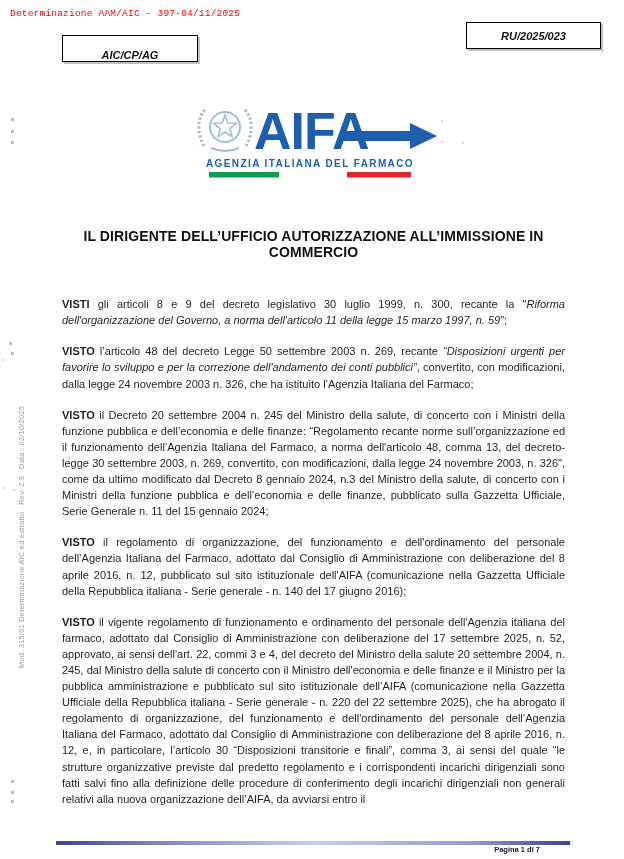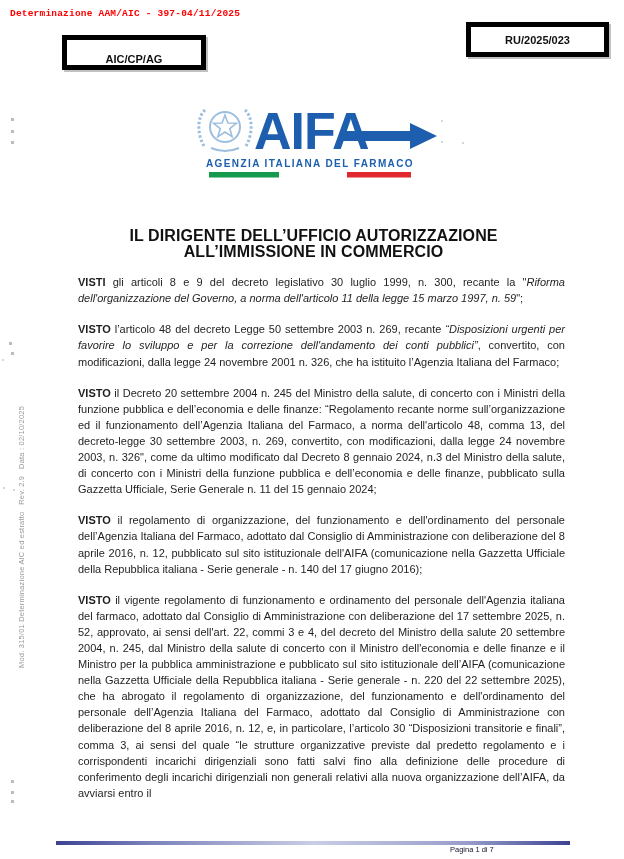--- a/index.html
+++ b/index.html
@@ -2,55 +2,55 @@
 <html><head>
 <meta charset="utf-8">
 <style>
   html,body{margin:0;padding:0;background:#e8e8e8;}
   .page{
     position:relative;width:624px;height:859px;background:#ffffff;
     overflow:hidden;font-family:"Liberation Sans",sans-serif;margin:0 auto;
   }
   .red-line{
     position:absolute;left:10px;top:8px;
-    font-family:"Liberation Mono",monospace;font-weight:bold;
+    font-family:"Liberation Mono",monospace;font-weight:normal;
     font-size:9.5px;color:#ff0000;letter-spacing:0.2px;white-space:pre;
   }
   .tag-box{
-    position:absolute;border:5px solid #000000;background:#ffffff;
+    position:absolute;border:1px solid #000000;background:#ffffff;
     box-shadow:2px 2px 0 rgba(160,160,160,0.65);
     display:flex;align-items:center;justify-content:center;
-    font-size:11px;font-weight:bold;color:#111111;
+    font-size:11px;font-weight:bold;font-style:italic;color:#111111;
   }
   .tag-box.left-box{left:62px;top:35px;width:134px;height:25px;align-items:flex-end;}
   .tag-box.right-box{left:466px;top:22px;width:133px;height:25px;}
   .logo{position:absolute;left:180px;top:96px;width:260px;height:84px;}
   .margin-note{
     position:absolute;left:17px;top:668px;width:296px;
     transform:rotate(-90deg);transform-origin:0 0;
     font-size:7.5px;color:#9a9a9a;white-space:pre;letter-spacing:0.2px;
   }
   .doc-body{
     position:absolute;left:62px;top:228px;width:503px;
     font-size:11px;line-height:16.1px;color:#1f1f1f;text-align:justify;
   }
   .doc-title{
-    margin:0 0 14px 0;font-size:16px;font-weight:bold;text-align:center;
+    margin:0 0 36px 0;font-size:14px;font-weight:bold;text-align:center;
     letter-spacing:0.1px;color:#111111;
   }
-  p.para{margin:0 0 15px 16px;}
+  p.para{margin:0 0 15px 0;}
   .b{font-weight:bold;}
   .i{font-style:italic;}
   .footer-rule{
     position:absolute;left:56px;top:841px;width:514px;height:4px;
     background:linear-gradient(to right,#3d4392 0%,#7b81ba 18%,#c9cde6 50%,#989dcb 80%,#4a509a 97%,#3d4392 100%);
   }
   .page-number{
-    position:absolute;left:450px;top:845px;width:90px;
-    font-size:7.5px;font-weight:normal;color:#14142e;
+    position:absolute;left:450px;top:845px;width:90px;text-align:right;
+    font-size:7.5px;font-weight:bold;color:#14142e;
   }
   .speck{position:absolute;width:3px;height:3px;background:#bcbcbc;}
   .speck.faint{background:#d6d6d6;width:2px;height:2px;}
 </style>
 </head>
 <body>
 
 <div class="page">
 
   <div class="red-line">Determinazione AAM/AIC - 397-04/11/2025</div>
@@ -99,21 +99,21 @@
   <div class="speck" style="left:11px;top:780px"></div>
   <div class="speck" style="left:11px;top:791px"></div>
   <div class="speck" style="left:11px;top:800px"></div>
 
   <div class="margin-note">Mod. 315/01 Determinazione AIC ed estratto   Rev. 2.9   Data : 02/10/2025</div>
 
   <div class="doc-body">
     <h1 class="doc-title">IL DIRIGENTE DELL’UFFICIO AUTORIZZAZIONE ALL’IMMISSIONE IN COMMERCIO</h1>
     <div>
         <p class="para"><span class="b">VISTI</span><span> gli articoli 8 e 9 del decreto legislativo 30 luglio 1999, n. 300, recante la "</span><span class="i">Riforma dell'organizzazione del Governo, a norma dell'articolo 11 della legge 15 marzo 1997, n. 59</span><span>";</span></p>
-        <p class="para"><span class="b">VISTO</span><span> l’articolo 48 del decreto Legge 50 settembre 2003 n. 269, recante </span><span class="i">“Disposizioni urgenti per favorire lo sviluppo e per la correzione dell'andamento dei conti pubblici”</span><span>, convertito, con modificazioni, dalla legge 24 novembre 2001 n. 326, che ha istituito l’Agenzia Italiana del Farmaco;</span></p>
+        <p class="para"><span class="b">VISTO</span><span> l’articolo 48 del decreto Legge 50 settembre 2003 n. 269, recante </span><span class="i">“Disposizioni urgenti per favorire lo sviluppo e per la correzione dell'andamento dei conti pubblici”</span><span>, convertito, con modificazioni, dalla legge 24 novembre 2003 n. 326, che ha istituito l’Agenzia Italiana del Farmaco;</span></p>
         <p class="para"><span class="b">VISTO</span><span> il Decreto 20 settembre 2004 n. 245 del Ministro della salute, di concerto con i Ministri della funzione pubblica e dell’economia e delle finanze: “Regolamento recante norme sull’organizzazione ed il funzionamento dell’Agenzia Italiana del Farmaco, a norma dell'articolo 48, comma 13, del decreto-legge 30 settembre 2003, n. 269, convertito, con modificazioni, dalla legge 24 novembre 2003, n. 326", come da ultimo modificato dal Decreto 8 gennaio 2024, n.3 del Ministro della salute, di concerto con i Ministri della funzione pubblica e dell’economia e delle finanze, pubblicato sulla Gazzetta Ufficiale, Serie Generale n. 11 del 15 gennaio 2024;</span></p>
         <p class="para"><span class="b">VISTO</span><span> il regolamento di organizzazione, del funzionamento e dell'ordinamento del personale dell’Agenzia Italiana del Farmaco, adottato dal Consiglio di Amministrazione con deliberazione del 8 aprile 2016, n. 12, pubblicato sul sito istituzionale dell'AIFA (comunicazione nella Gazzetta Ufficiale della Repubblica italiana - Serie generale - n. 140 del 17 giugno 2016);</span></p>
         <p class="para"><span class="b">VISTO</span><span> il vigente regolamento di funzionamento e ordinamento del personale dell'Agenzia italiana del farmaco, adottato dal Consiglio di Amministrazione con deliberazione del 17 settembre 2025, n. 52, approvato, ai sensi dell'art. 22, commi 3 e 4, del decreto del Ministro della salute 20 settembre 2004, n. 245, dal Ministro della salute di concerto con il Ministro dell'economia e delle finanze e il Ministro per la pubblica amministrazione e pubblicato sul sito istituzionale dell’AIFA (comunicazione nella Gazzetta Ufficiale della Repubblica italiana - Serie generale - n. 220 del 22 settembre 2025), che ha abrogato il regolamento di organizzazione, del funzionamento e dell'ordinamento del personale dell’Agenzia Italiana del Farmaco, adottato dal Consiglio di Amministrazione con deliberazione del 8 aprile 2016, n. 12, e, in particolare, l’articolo 30 “Disposizioni transitorie e finali”, comma 3, ai sensi del quale “le strutture organizzative previste dal predetto regolamento e i corrispondenti incarichi dirigenziali sono fatti salvi fino alla definizione delle procedure di conferimento degli incarichi dirigenziali non generali relativi alla nuova organizzazione dell’AIFA, da avviarsi entro il</span></p>
       </div>
   </div>
 
   <div class="footer-rule"></div>
   <div class="page-number">Pagina 1 di 7</div>
 
 </div>

